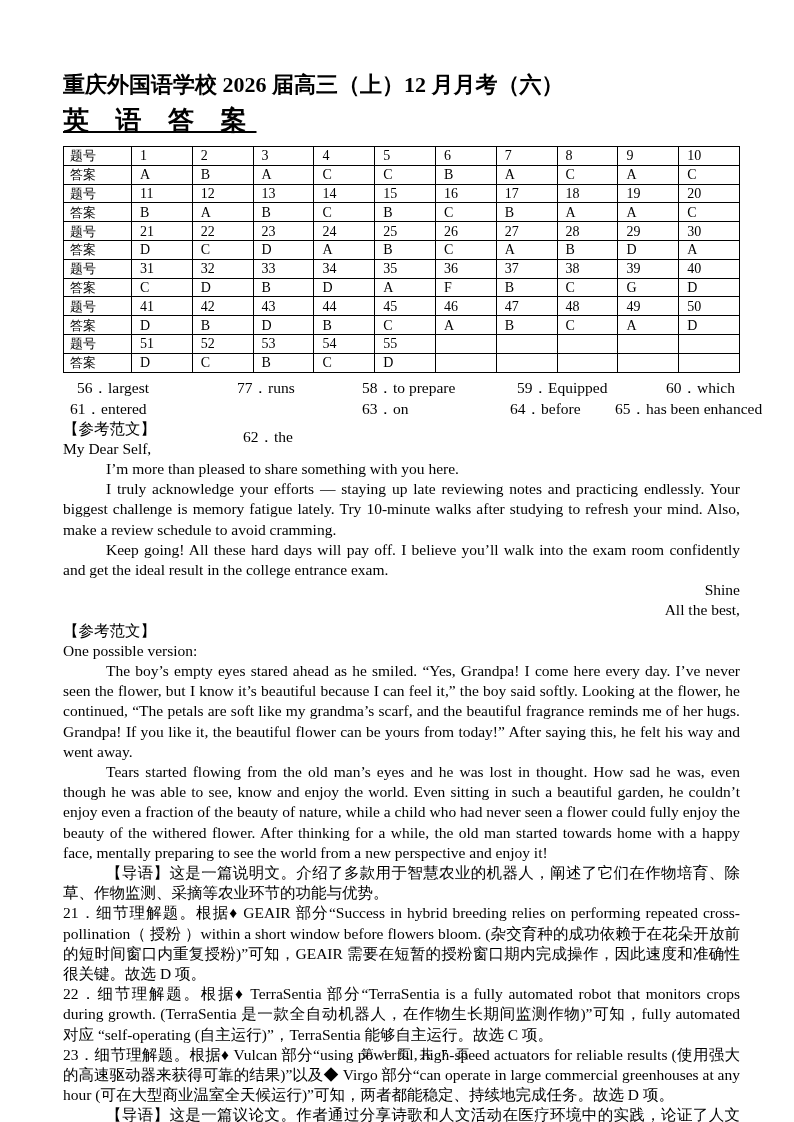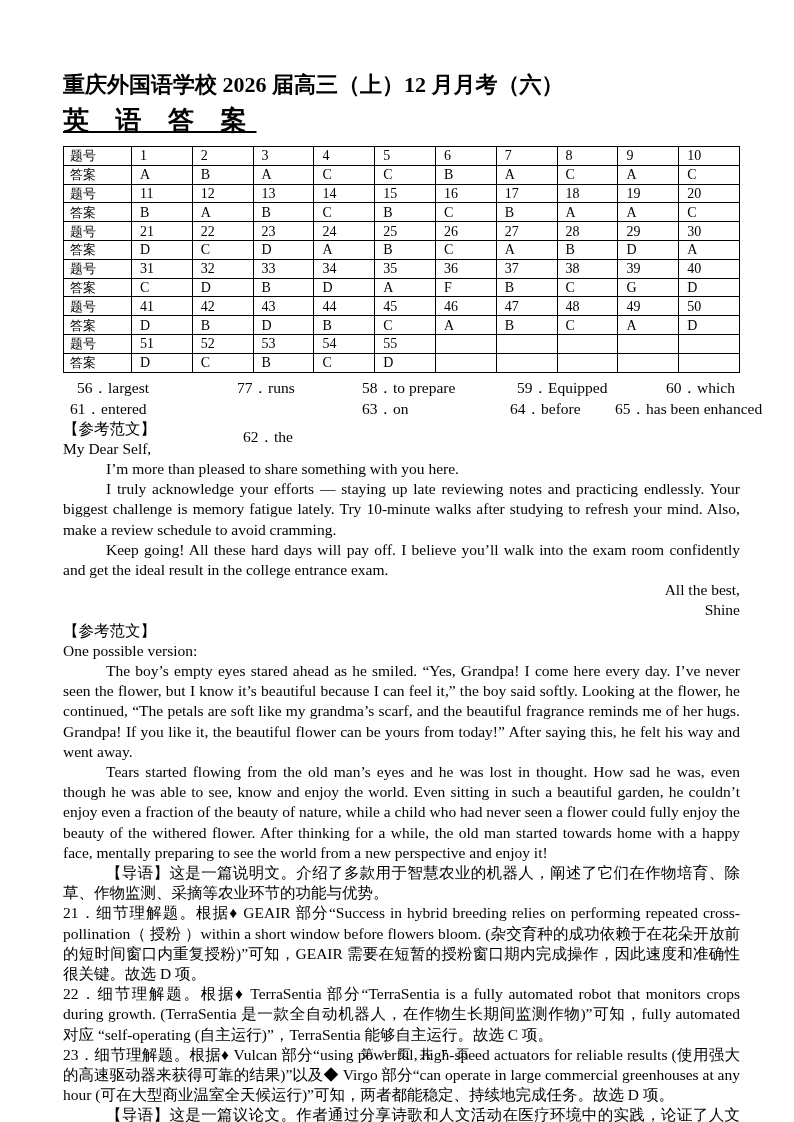--- a/index.html
+++ b/index.html
@@ -278,22 +278,22 @@
         <span class="fill-item" style="left: 552px;">65．has been enhanced</span>
       </div>
   </div>
 
   <div class="body-text">
     <p class="flush">【参考范文】</p>
     <p class="flush">My Dear Self,</p>
     <p class="para">I’m more than pleased to share something with you here.</p>
     <p class="para">I truly acknowledge your efforts — staying up late reviewing notes and practicing endlessly. Your biggest challenge is memory fatigue lately. Try 10-minute walks after studying to refresh your mind. Also, make a review schedule to avoid cramming.</p>
     <p class="para">Keep going! All these hard days will pay off. I believe you’ll walk into the exam room confidently and get the ideal result in the college entrance exam.</p>
+    <p class="closing">Shine</p>
     <p class="closing">All the best,</p>
-    <p class="closing">Shine</p>
 
     <p class="flush">【参考范文】</p>
     <p class="flush">One possible version:</p>
     <p class="para">The boy’s empty eyes stared ahead as he smiled. “Yes, Grandpa! I come here every day. I’ve never seen the flower, but I know it’s beautiful because I can feel it,” the boy said softly. Looking at the flower, he continued, “The petals are soft like my grandma’s scarf, and the beautiful fragrance reminds me of her hugs. Grandpa! If you like it, the beautiful flower can be yours from today!” After saying this, he felt his way and went away.</p>
     <p class="para">Tears started flowing from the old man’s eyes and he was lost in thought. How sad he was, even though he was able to see, know and enjoy the world. Even sitting in such a beautiful garden, he couldn’t enjoy even a fraction of the beauty of nature, while a child who had never seen a flower could fully enjoy the beauty of the withered flower. After thinking for a while, the old man started towards home with a happy face, mentally preparing to see the world from a new perspective and enjoy it!</p>
 
     <p class="para">【导语】这是一篇说明文。介绍了多款用于智慧农业的机器人，阐述了它们在作物培育、除草、作物监测、采摘等农业环节的功能与优势。</p>
     <p class="flush">21．细节理解题。根据♦ GEAIR 部分“Success in hybrid breeding relies on performing repeated cross-pollination（ 授粉 ）within a short window before flowers bloom. (杂交育种的成功依赖于在花朵开放前的短时间窗口内重复授粉)”可知，GEAIR 需要在短暂的授粉窗口期内完成操作，因此速度和准确性很关键。故选 D 项。</p>
     <p class="flush">22．细节理解题。根据♦ TerraSentia 部分“TerraSentia is a fully automated robot that monitors crops during growth. (TerraSentia 是一款全自动机器人，在作物生长期间监测作物)”可知，fully automated 对应 “self-operating (自主运行)”，TerraSentia 能够自主运行。故选 C 项。</p>
     <p class="flush">23．细节理解题。根据♦ Vulcan 部分“using powerful, high-speed actuators for reliable results (使用强大的高速驱动器来获得可靠的结果)”以及◆ Virgo 部分“can operate in large commercial greenhouses at any hour (可在大型商业温室全天候运行)”可知，两者都能稳定、持续地完成任务。故选 D 项。</p>

